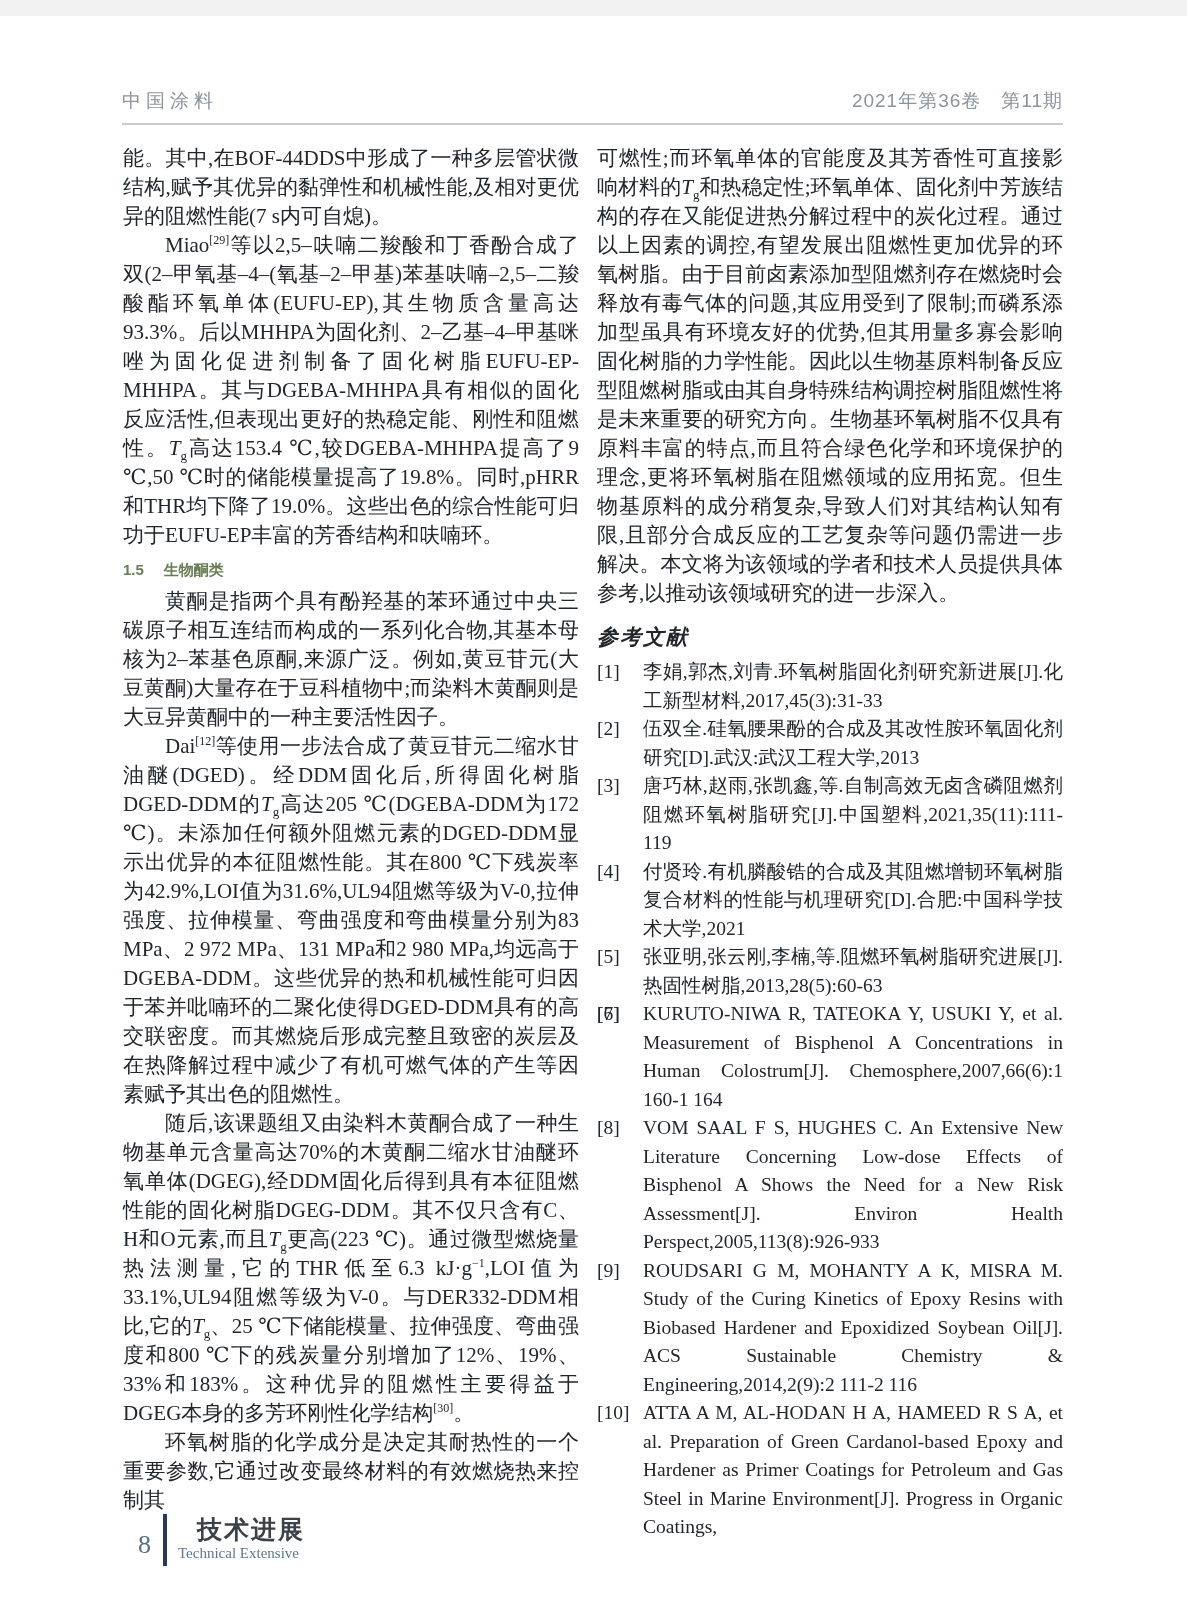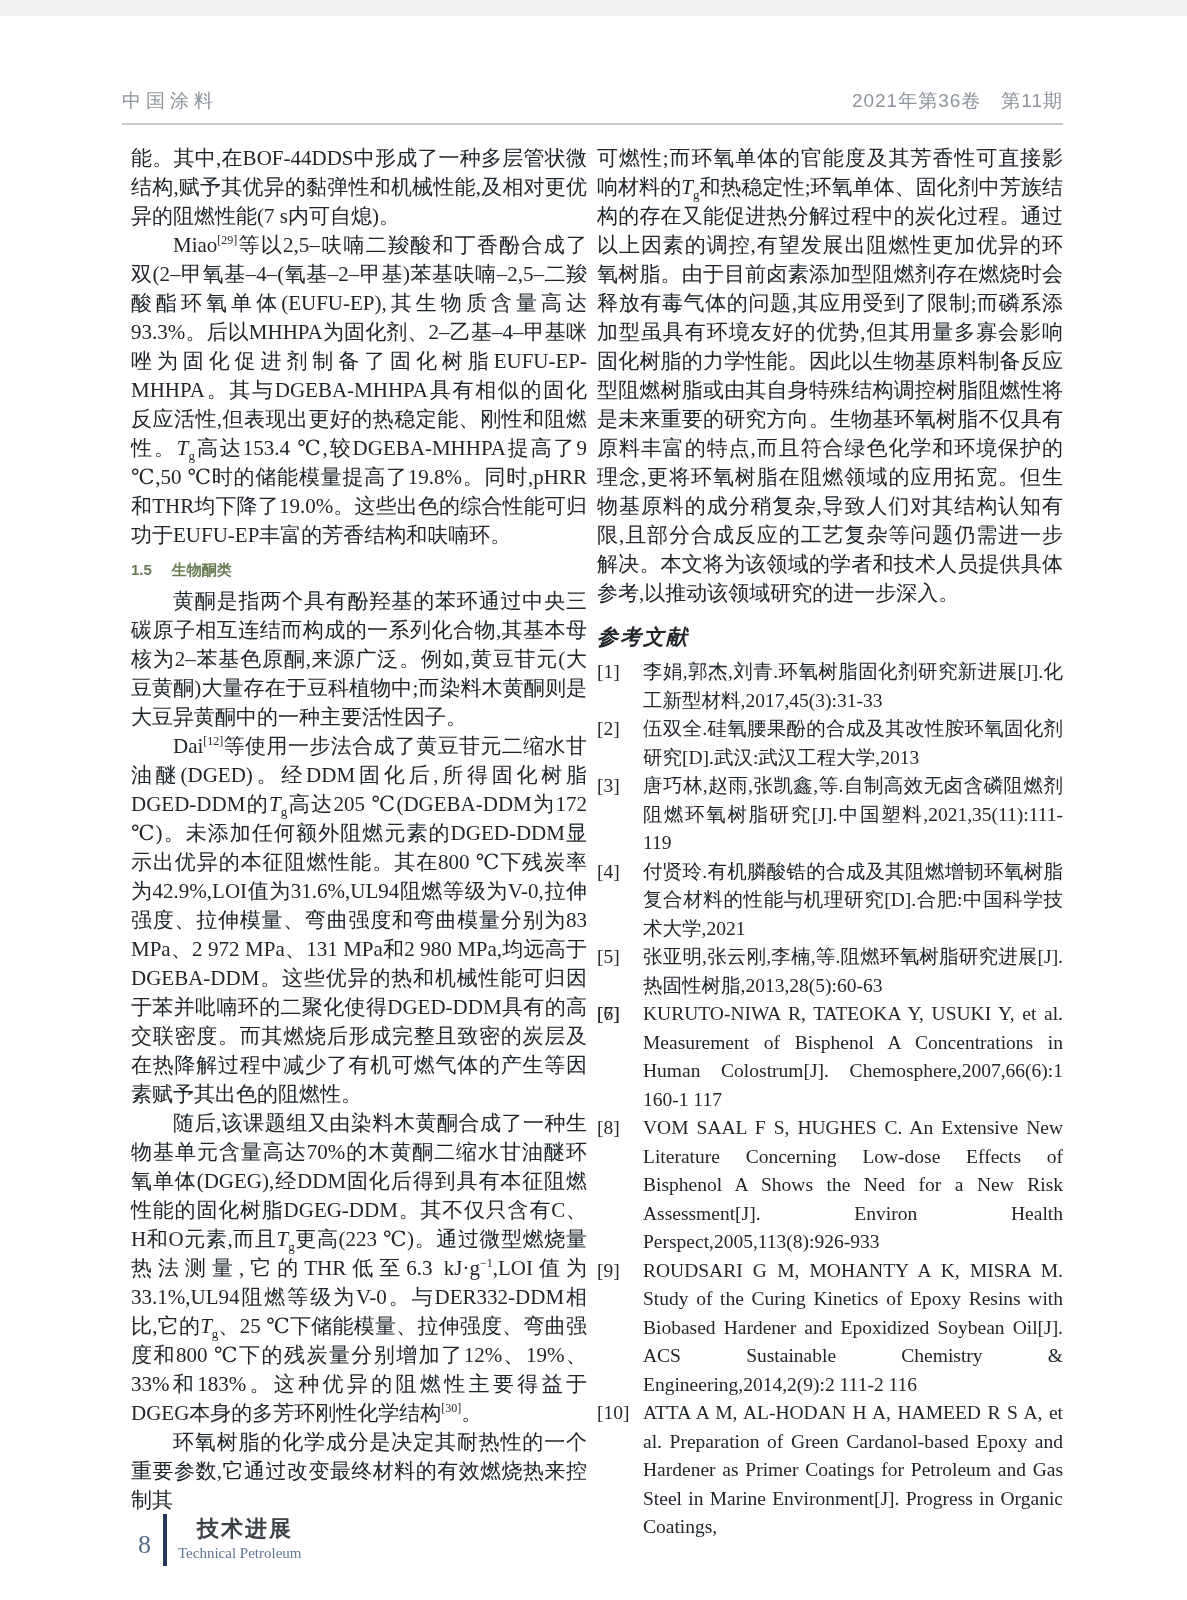--- a/index.html
+++ b/index.html
@@ -13,21 +13,21 @@
     position:absolute;left:122px;right:124px;top:72px;
     display:flex;justify-content:space-between;align-items:flex-end;
     padding-bottom:9px;border-bottom:2px solid #c5cbd2;
     font-family:"Liberation Sans","DejaVu Sans",sans-serif;
     font-size:19px;color:#8d949d;
   }
   .journal{letter-spacing:5px;}
   .issue{letter-spacing:1px;}
   
   .col{position:absolute;top:128px;font-size:21px;line-height:29px;text-align:justify;}
-  .col-left{left:131px;width:456px;}
+  .col-left{left:123px;width:456px;}
   .col-right{left:597px;width:466px;}
   .para{margin:0;}
   .para.indent{text-indent:2em;}
   sup{font-size:12px;line-height:0;}
   sub{font-size:13px;line-height:0;}
   
   .h2{
     font-family:"Liberation Sans","DejaVu Sans",sans-serif;
     color:#6a7c54;font-weight:bold;font-size:15px;line-height:31px;
     margin:4px 0 2px;text-align:left;
@@ -54,21 +54,21 @@
   .footer{position:absolute;left:138px;top:1498px;display:flex;align-items:stretch;}
   .page-num{
     align-self:center;font-size:26px;color:#54708c;
     font-family:"Liberation Serif","DejaVu Serif",serif;
     padding:10px 12px 0 0;
   }
   .footer-bar{width:4px;background:#24395b;margin-right:11px;height:52px;}
   .footer-text{display:flex;flex-direction:column;justify-content:center;}
   .section-cn{
     font-family:"Liberation Sans","DejaVu Sans",sans-serif;
-    font-weight:bold;font-size:22px;color:#3c4148;line-height:26px;letter-spacing:2px;padding-left:19px;
+    font-weight:bold;font-size:25px;color:#3c4148;line-height:26px;letter-spacing:2px;padding-left:19px;
   }
   .section-en{
     font-family:"Liberation Serif","DejaVu Serif",serif;
     font-size:15px;color:#5f7690;line-height:22px;
   }
 </style>
 </head>
 <body>
 
 <div class="page">
@@ -93,29 +93,29 @@
         <p class="para">可燃性;而环氧单体的官能度及其芳香性可直接影响材料的<i>T</i><sub>g</sub>和热稳定性;环氧单体、固化剂中芳族结构的存在又能促进热分解过程中的炭化过程。通过以上因素的调控,有望发展出阻燃性更加优异的环氧树脂。由于目前卤素添加型阻燃剂存在燃烧时会释放有毒气体的问题,其应用受到了限制;而磷系添加型虽具有环境友好的优势,但其用量多寡会影响固化树脂的力学性能。因此以生物基原料制备反应型阻燃树脂或由其自身特殊结构调控树脂阻燃性将是未来重要的研究方向。生物基环氧树脂不仅具有原料丰富的特点,而且符合绿色化学和环境保护的理念,更将环氧树脂在阻燃领域的应用拓宽。但生物基原料的成分稍复杂,导致人们对其结构认知有限,且部分合成反应的工艺复杂等问题仍需进一步解决。本文将为该领域的学者和技术人员提供具体参考,以推动该领域研究的进一步深入。</p>
       </div>
     <div class="refs-title">参考文献</div>
     <div>
         <div class="ref"><span class="refnum">[1]</span><span class="reftext">李娟,郭杰,刘青.环氧树脂固化剂研究新进展[J].化工新型材料,2017,45(3):31-33</span></div>
         <div class="ref"><span class="refnum">[2]</span><span class="reftext">伍双全.硅氧腰果酚的合成及其改性胺环氧固化剂研究[D].武汉:武汉工程大学,2013</span></div>
         <div class="ref"><span class="refnum">[3]</span><span class="reftext">唐巧林,赵雨,张凯鑫,等.自制高效无卤含磷阻燃剂阻燃环氧树脂研究[J].中国塑料,2021,35(11):111-119</span></div>
         <div class="ref"><span class="refnum">[4]</span><span class="reftext">付贤玲.有机膦酸锆的合成及其阻燃增韧环氧树脂复合材料的性能与机理研究[D].合肥:中国科学技术大学,2021</span></div>
         <div class="ref"><span class="refnum">[5]</span><span class="reftext">张亚明,张云刚,李楠,等.阻燃环氧树脂研究进展[J].热固性树脂,2013,28(5):60-63</span></div>
         <div class="ref"><span class="refnum">[6]</span></div>
-        <div class="ref"><span class="refnum">[7]</span><span class="reftext">KURUTO-NIWA R, TATEOKA Y, USUKI Y, et al. Measurement of Bisphenol A Concentrations in Human Colostrum[J]. Chemosphere,2007,66(6):1 160-1 117</span></div>
+        <div class="ref"><span class="refnum">[7]</span><span class="reftext">KURUTO-NIWA R, TATEOKA Y, USUKI Y, et al. Measurement of Bisphenol A Concentrations in Human Colostrum[J]. Chemosphere,2007,66(6):1 160-1 164</span></div>
         <div class="ref"><span class="refnum">[8]</span><span class="reftext">VOM SAAL F S, HUGHES C. An Extensive New Literature Concerning Low-dose Effects of Bisphenol A Shows the Need for a New Risk Assessment[J]. Environ Health Perspect,2005,113(8):926-933</span></div>
         <div class="ref"><span class="refnum">[9]</span><span class="reftext">ROUDSARI G M, MOHANTY A K, MISRA M. Study of the Curing Kinetics of Epoxy Resins with Biobased Hardener and Epoxidized Soybean Oil[J]. ACS Sustainable Chemistry &amp; Engineering,2014,2(9):2 111-2 116</span></div>
         <div class="ref"><span class="refnum">[10]</span><span class="reftext">ATTA A M, AL-HODAN H A, HAMEED R S A, et al. Preparation of Green Cardanol-based Epoxy and Hardener as Primer Coatings for Petroleum and Gas Steel in Marine Environment[J]. Progress in Organic Coatings,</span></div>
       </div>
   </div>
 
   <div class="footer">
     <span class="page-num">8</span>
     <span class="footer-bar"></span>
     <span class="footer-text">
       <span class="section-cn">技术进展</span>
-      <span class="section-en">Technical Petroleum</span>
+      <span class="section-en">Technical Extensive</span>
     </span>
   </div>
 
 </div>
 
 </body></html>

